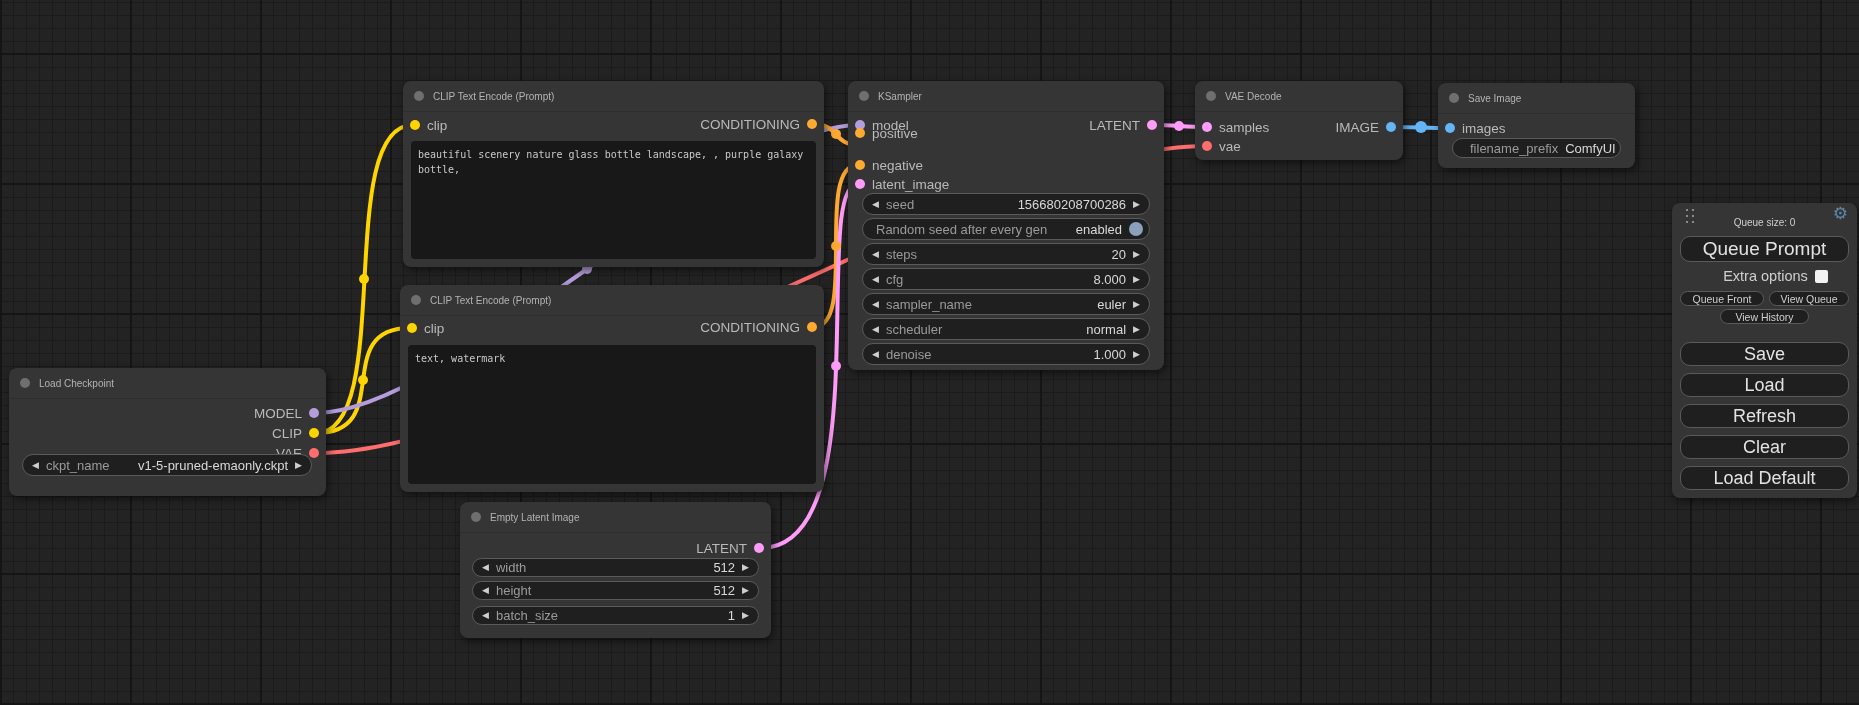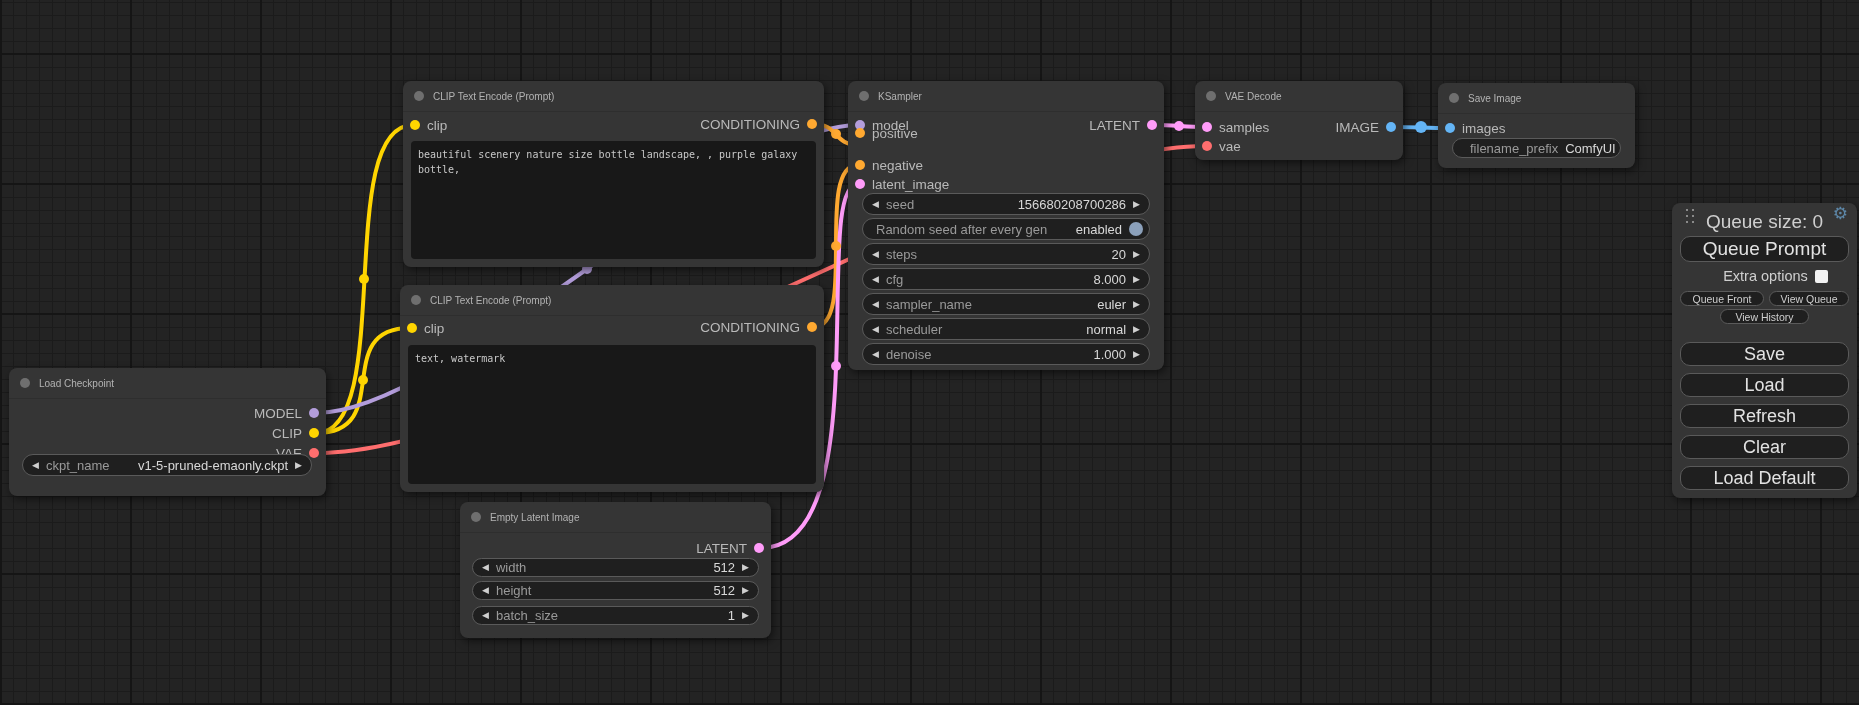--- a/index.html
+++ b/index.html
@@ -51,21 +51,21 @@
   .qpanel{
     position:absolute; z-index:3; left:1672px; top:203px; width:185px; height:295px;
     background:#353535; border-radius:8px; box-shadow:2px 3px 9px rgba(0,0,0,.55);
   }
   .qheader{position:absolute; left:0; right:0; top:8px; height:22px; display:flex; align-items:center;}
   .drag-dots{
     position:absolute; left:12px; top:4px; width:10px; height:16px;
     background-image:radial-gradient(#8a8a8a 1.2px, transparent 1.4px);
     background-size:6px 6px;
   }
-  .qsize{flex:1; text-align:center; font-size:19px; color:#cfcfcf;}
+  .qsize{flex:1; text-align:center; font-size:10px; color:#cfcfcf;}
   .gear{position:absolute; right:9px; top:1px; font-size:17px; color:#5d87a8; line-height:20px;}
   .qbtn{
     position:absolute; left:8px; width:169px; background:#1f1f1f; border:1px solid #5a5a5a;
     border-radius:10px; color:#e2e2e2; display:flex; align-items:center; justify-content:center;
     box-sizing:border-box; cursor:default;
   }
   .qbtn.big{height:24px; font-size:18px;}
   .qbtn.small{border-radius:8px; height:15px; font-size:10.5px; color:#cfcfcf;}
   .extra-row{position:absolute; left:0; right:0; top:65px; height:16px; display:flex; align-items:center; justify-content:center; gap:7px; font-size:14.5px; color:#cfcfcf;padding-left:22px;}
   .checkbox{width:13px;height:13px;background:#f2f2f2;border-radius:2px;}
@@ -127,21 +127,21 @@
       <span>CLIP Text Encode (Prompt)</span>
     </div>
     <div class="port in" style="top:34px;">
       <span class="dot c-clip"></span>
         <span>clip</span>
     </div>
     <div class="port out" style="top:33px;">
       <span>CONDITIONING</span>
         <span class="dot c-cond"></span>
     </div>
-    <div class="textarea">beautiful scenery nature size bottle landscape, , purple galaxy bottle,</div>
+    <div class="textarea">beautiful scenery nature glass bottle landscape, , purple galaxy bottle,</div>
   </div>
 
   <div class="node" style="left:400px;top:285px;width:424px;height:207px;">
     <div class="node-title">
       <span class="tdot"></span>
       <span>CLIP Text Encode (Prompt)</span>
     </div>
     <div class="port in" style="top:33px;">
       <span class="dot c-clip"></span>
         <span>clip</span>

